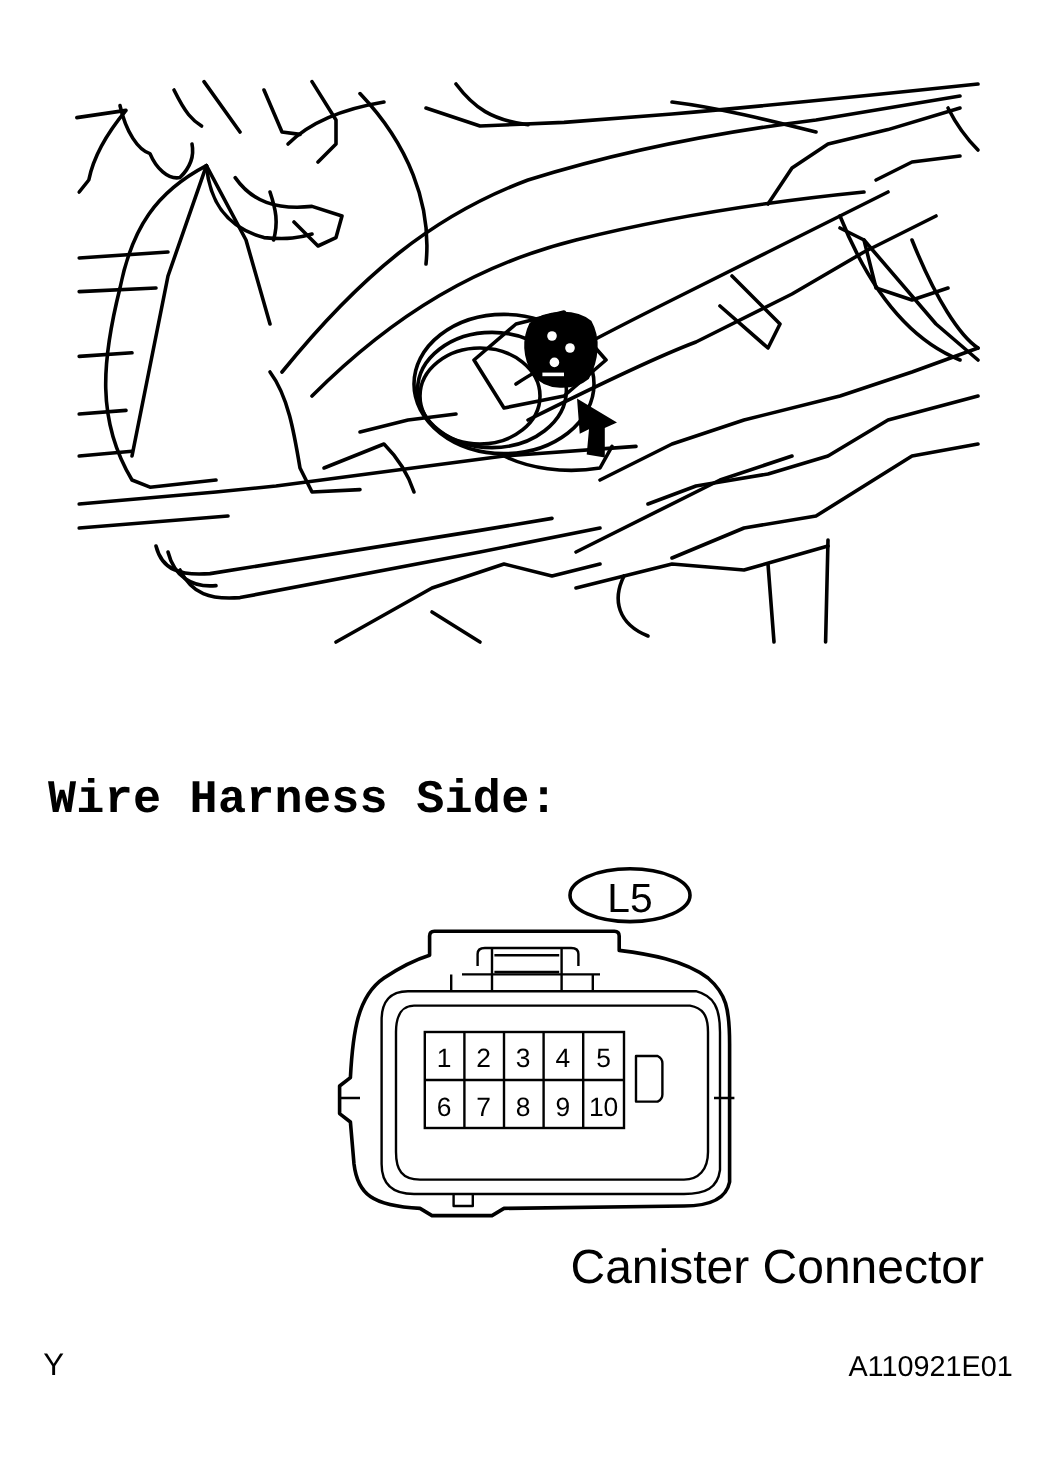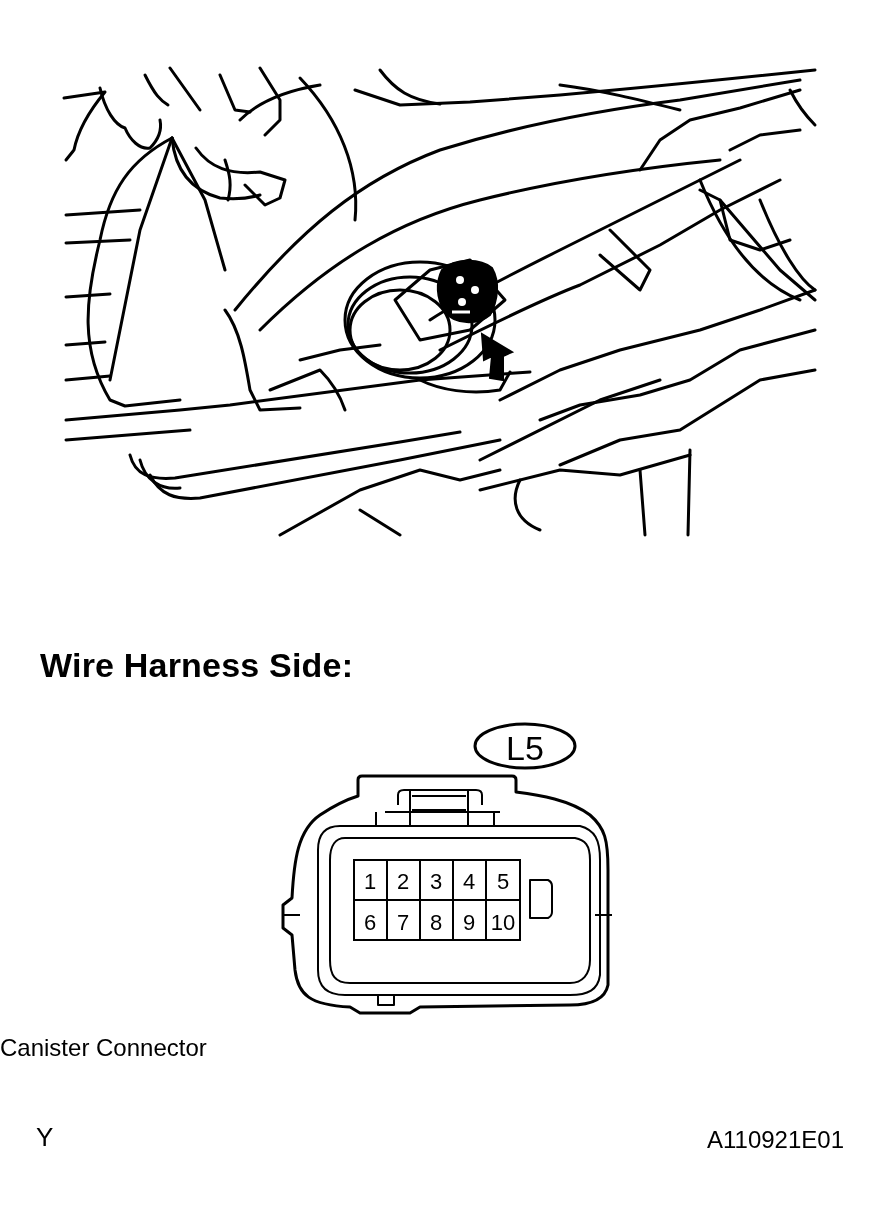--- a/index.html
+++ b/index.html
@@ -1,23 +1,23 @@
 <!DOCTYPE html>
 <html><head>
 <meta charset="utf-8">
 <style>
   html, body { margin: 0; padding: 0; background: #ffffff; }
   body { width: 880px; height: 1226px; position: relative; overflow: hidden;
          font-family: "Liberation Sans", sans-serif; color: #000; }
   .illustration { position: absolute; left: 0; top: 0; width: 880px; height: 560px; }
-  .section-heading { position: absolute; left: 40px; top: 648px; font-size: 34px;
-                     font-weight: bold; letter-spacing: 0.2px; line-height: 1; }
+  .section-heading { position: absolute; left: 40px; top: 648px; font-size: 39px;
+                     font-weight: bold; letter-spacing: 0.2px; line-height: 1; font-family: Liberation Mono, monospace; }
   .connector-svg { position: absolute; left: 270px; top: 720px; width: 360px; height: 300px; }
   .connector-caption { position: absolute; left: 0; width: 820px; top: 1036px;
-                       text-align: left; font-size: 24px; line-height: 1; }
+                       text-align: right; font-size: 40px; line-height: 1; }
   .footer-left { position: absolute; left: 36px; top: 1124px; font-size: 26px; line-height: 1; }
   .footer-right { position: absolute; right: 36px; top: 1128px; font-size: 24px; line-height: 1; }
   svg text { font-family: "Liberation Sans", sans-serif; }
 </style>
 </head>
 <body>
 
 <svg class="illustration" viewBox="0 0 880 560" xmlns="http://www.w3.org/2000/svg">
   <g fill="none" stroke="#000" stroke-width="3" stroke-linecap="round" stroke-linejoin="round">
 

